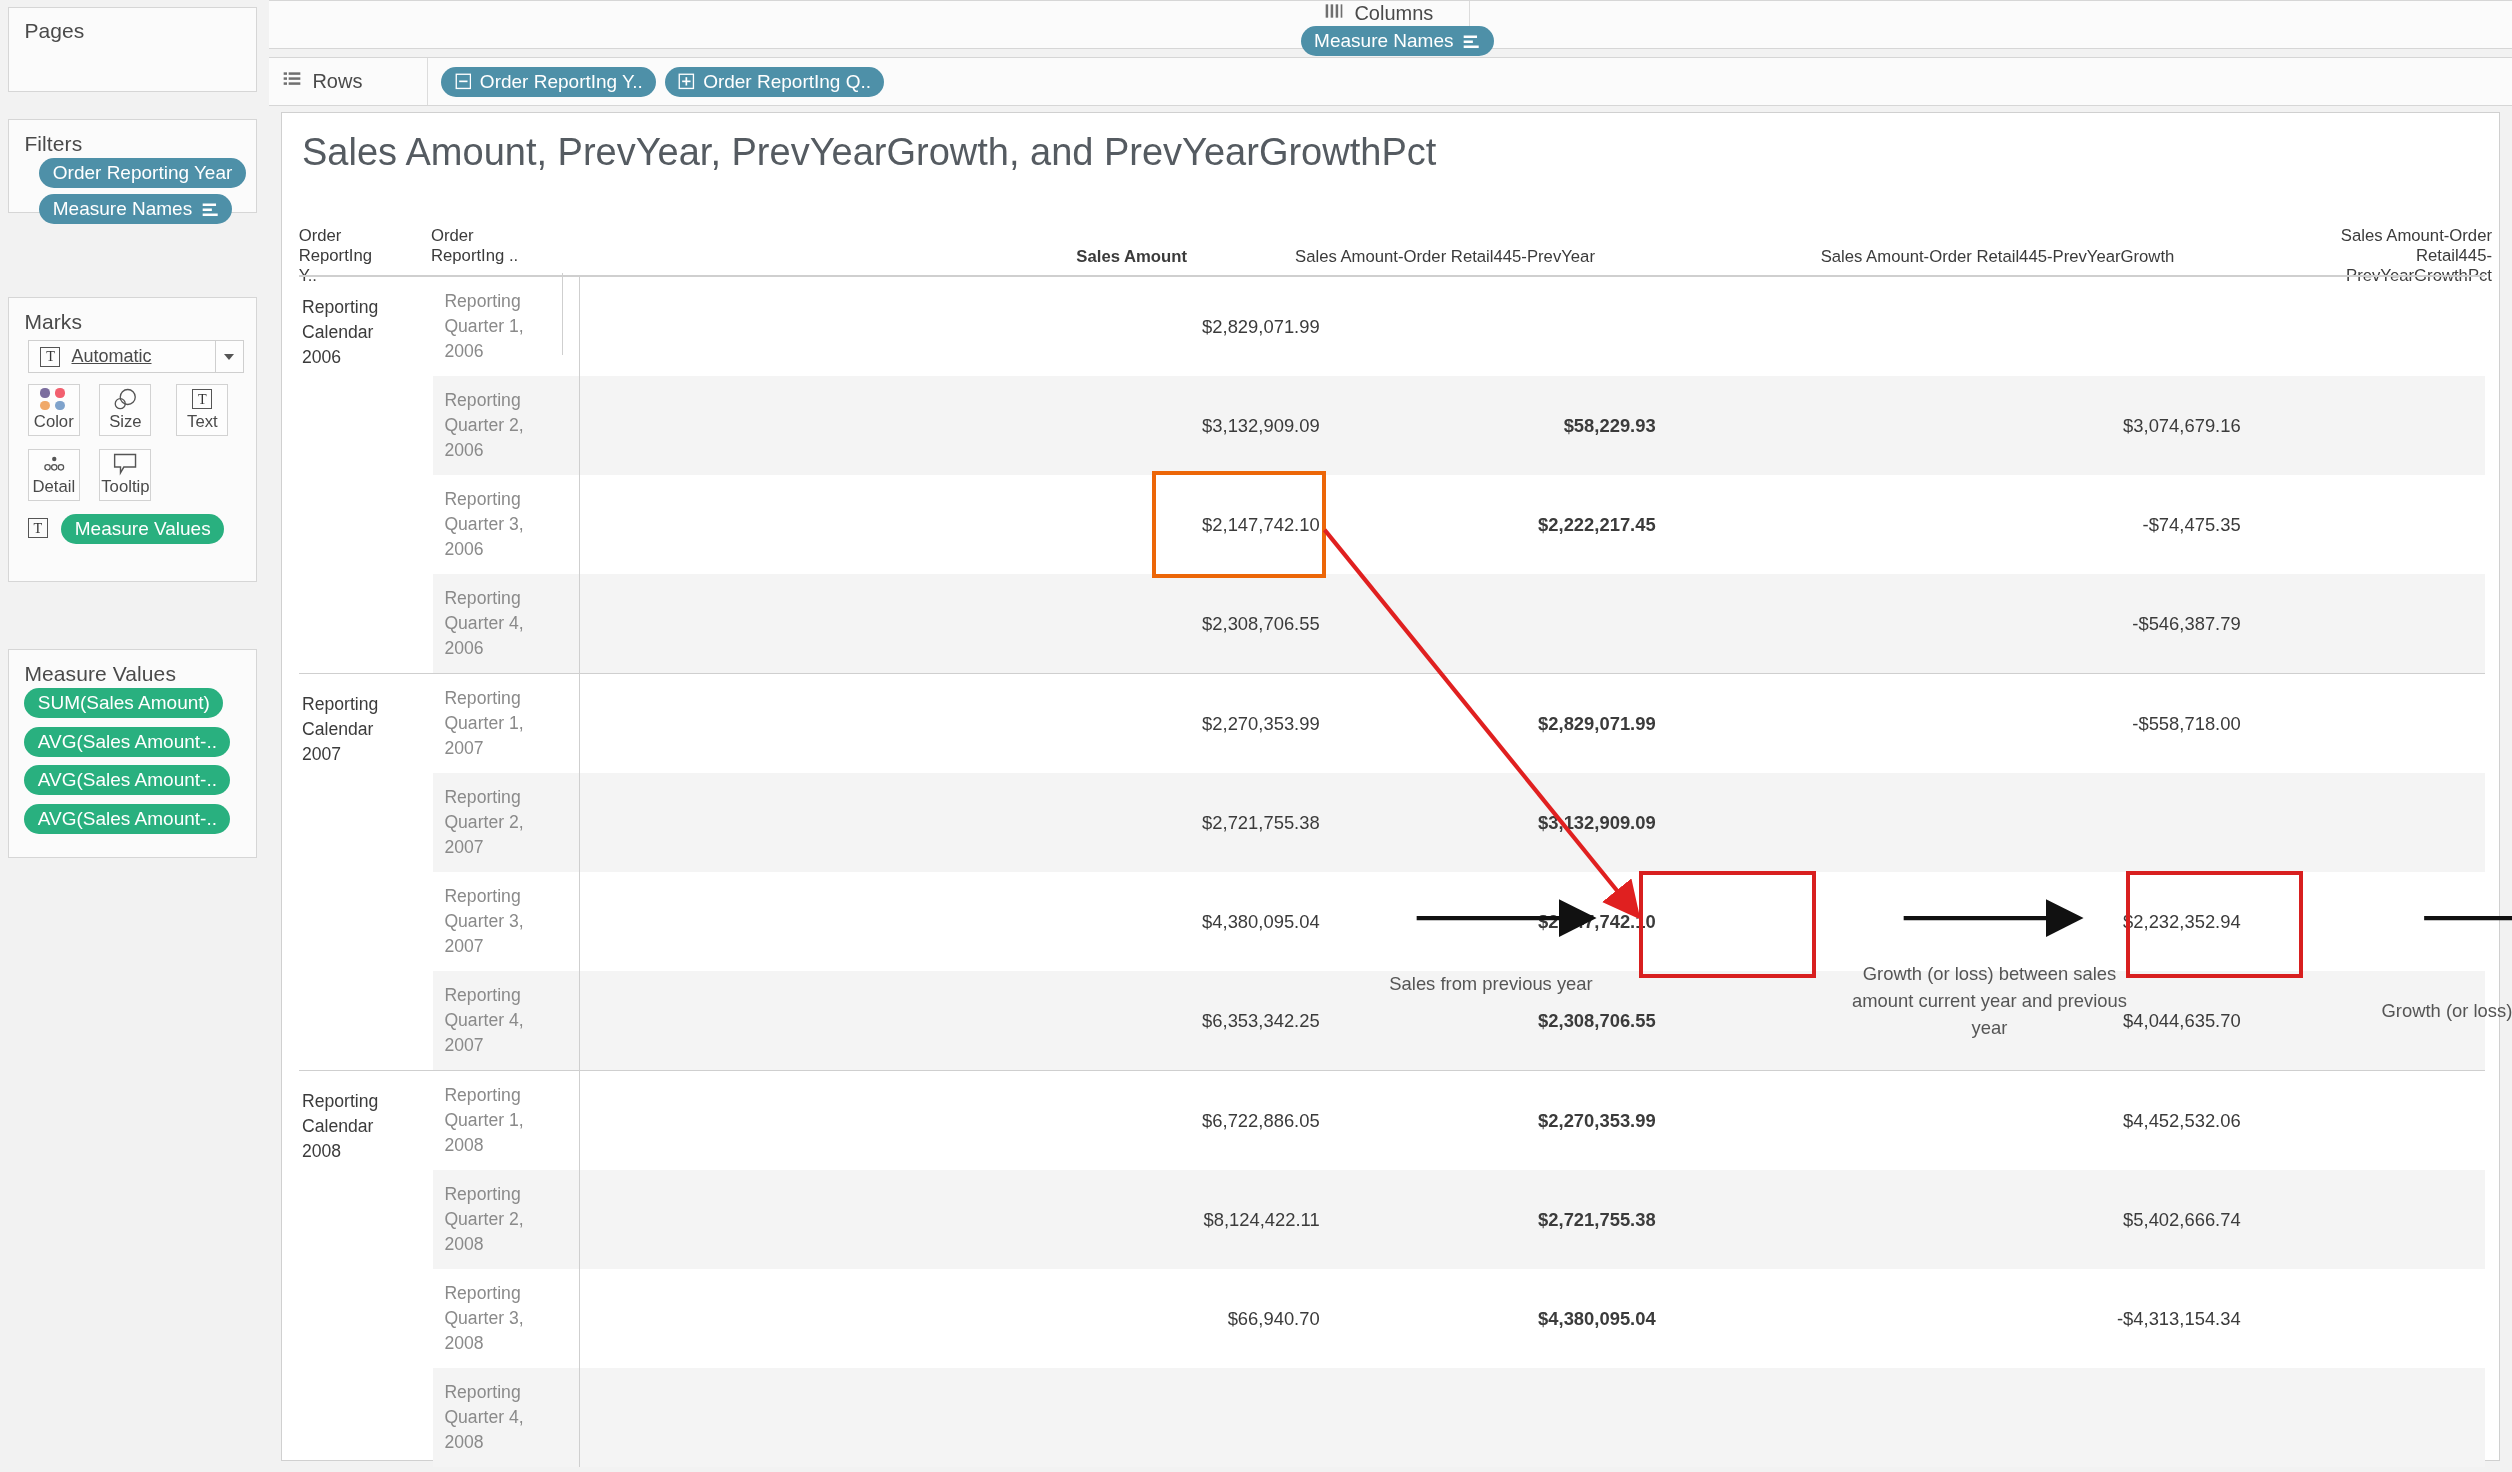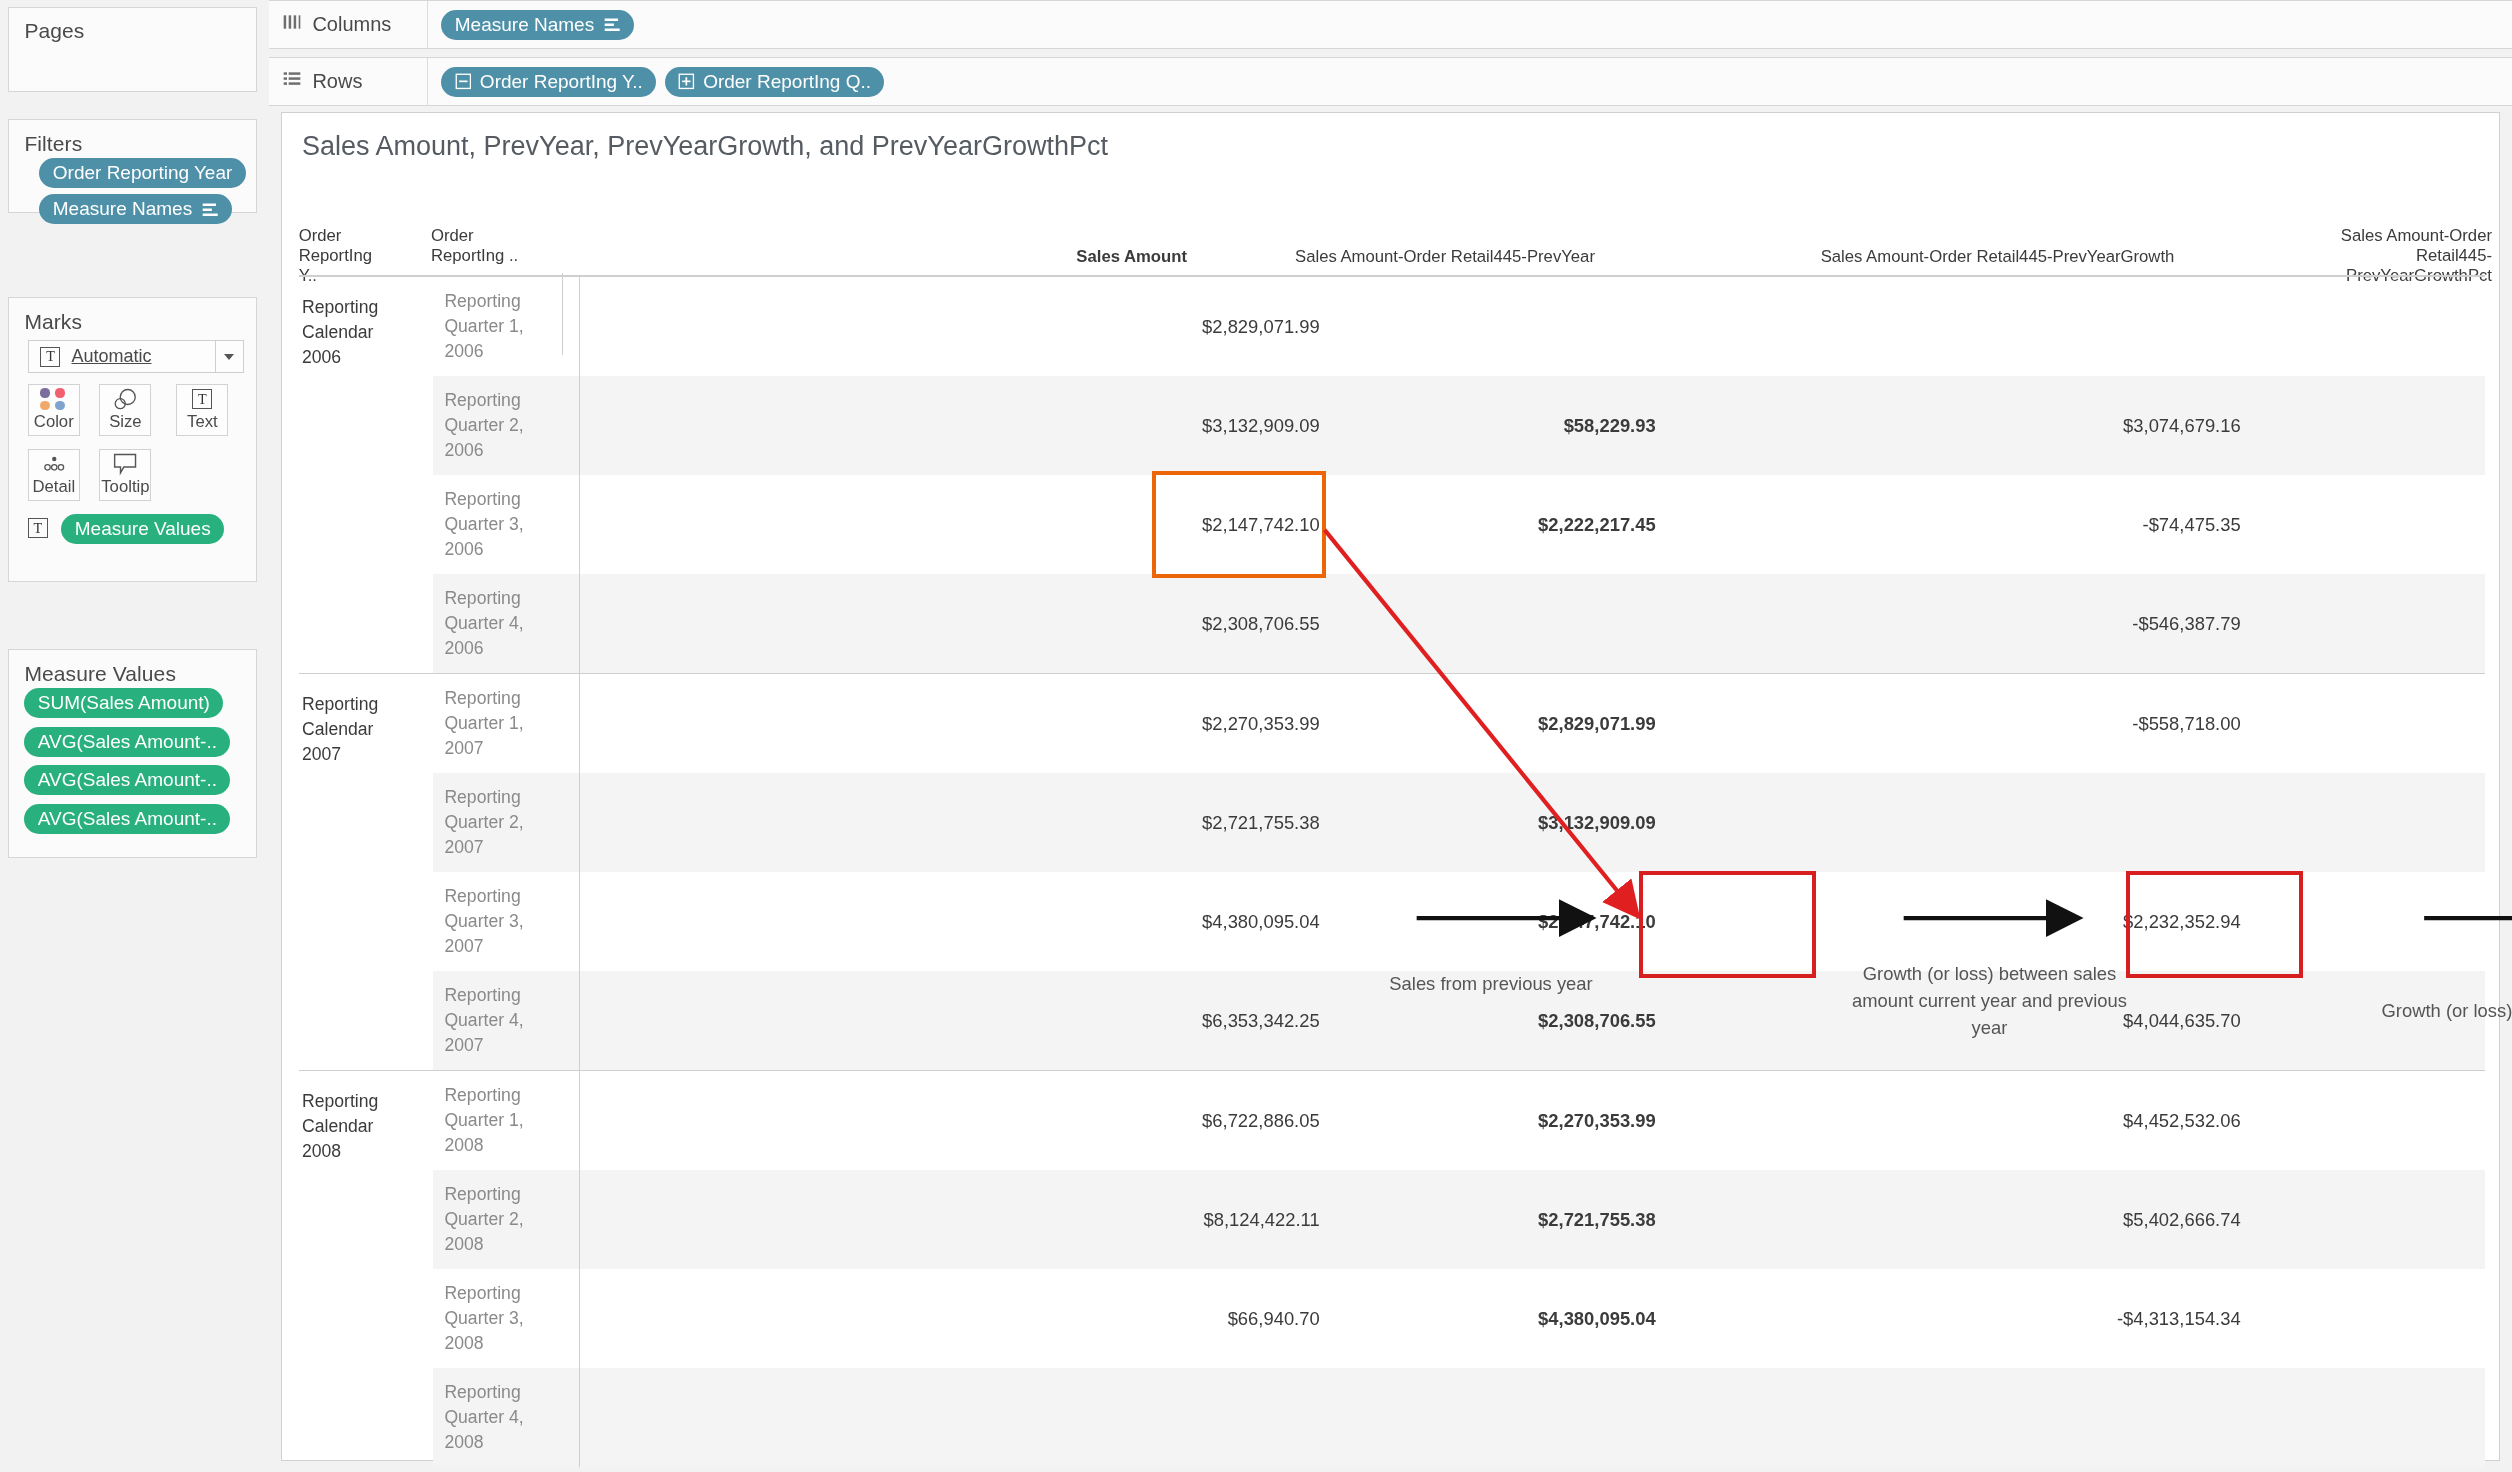--- a/index.html
+++ b/index.html
@@ -112,21 +112,21 @@
 
   
   #shelf-columns, #shelf-rows {
     position: absolute; left: 269px;
     width: 2243px; height: 49px;
     background: #fbfbfb;
     border-top: 0.8px solid #d6d6d6;
     border-bottom: 0.8px solid #d6d6d6;
     display: flex; align-items: center;
   }
-  #shelf-columns { top: 0; }
+  #shelf-columns { top: 0; flex-direction: column; }
   #shelf-rows { top: 57px; text-align: center; }
   .shelf-label {
     width: 159px; height: 100%;
     display:flex; align-items:center; gap:10px;
     padding-left: 13.4px;
     border-right: 0.8px solid #dcdcdc;
     font-size: 20px; color: #4a4a4a;
   }
   .shelf-pills { display:flex; align-items:center; gap: 8.4px; padding-left: 13.4px; }
   .shelf-pills .pill { font-size: 19px; }
@@ -134,21 +134,21 @@
 
   
   #viz {
     position: absolute; left: 281px; top: 112px;
     width: 2219px; height: 1349px;
     background: #ffffff;
     border: 0.8px solid #d0d0d0;
   }
   #viz-title {
     position: absolute; left: 20px; top: 18.4px;
-    font-size: 27px; color: #555b61; font-weight: 400;
+    font-size: 38px; color: #555b61; font-weight: 400;
     white-space: nowrap;
   }
 
   
   #hdr {
     position:absolute; left: 0; top: 80px; width: 2218px; height: 84px;
   }
   #hdr .hcell { position:absolute; font-size: 16.7px; color:#3b3b3b; line-height: 20px; }
   #hdr-ory { left: 16.7px; top: 33px; width: 92px; }
   #hdr-orq { left: 149px; top: 33px; width: 109px; }

